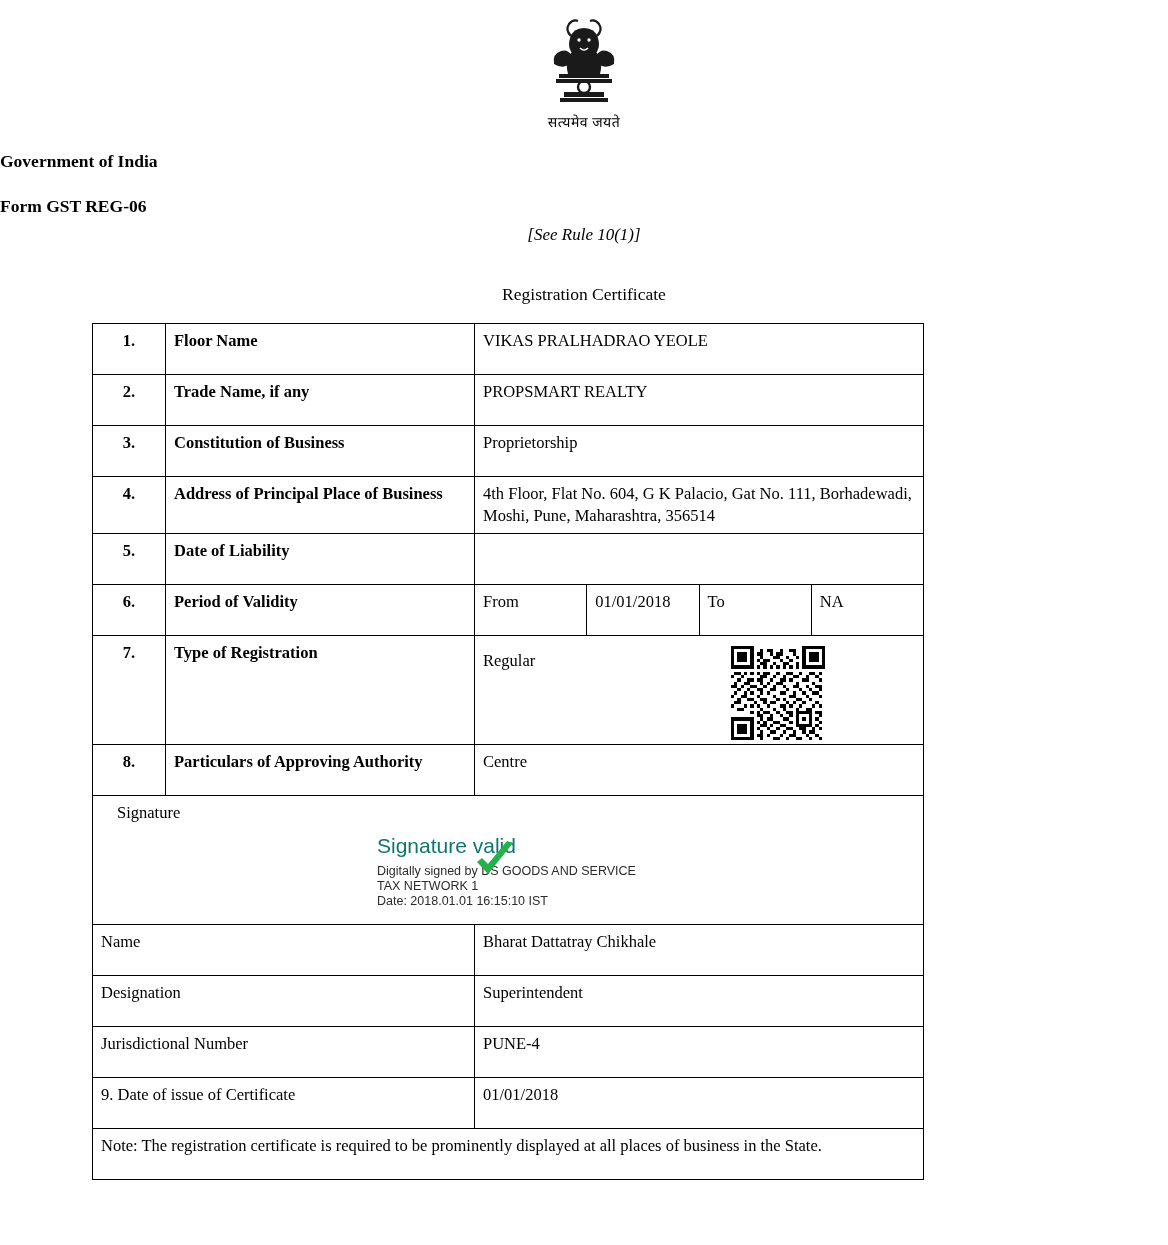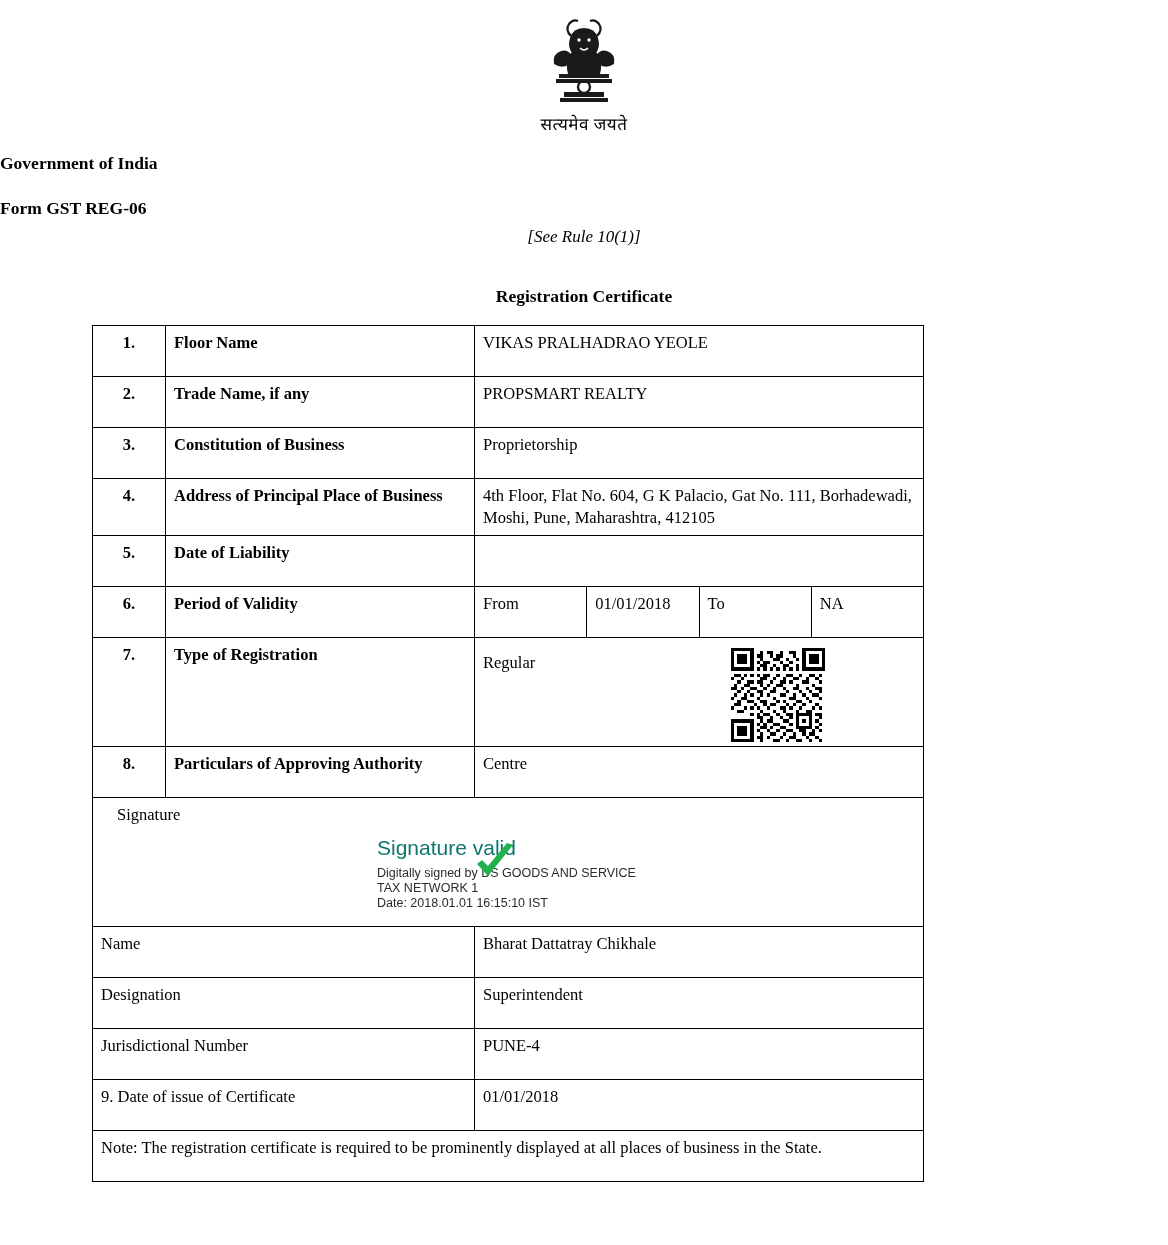--- a/index.html
+++ b/index.html
@@ -30,21 +30,21 @@
   }
   .emblem {
     display: inline-block;
     width: 92px;
     height: 120px;
     position: relative;
   }
   .emblem svg { display: block; }
   .emblem-motto {
     font-family: "Liberation Serif", serif;
-    font-size: 17px;
+    font-size: 14px;
     letter-spacing: 0.5px;
     text-align: center;
     margin-top: -4px;
   }
 
   
   .hdr {
     text-align: left;
     font-weight: bold;
     font-size: 17.5px;
@@ -52,21 +52,21 @@
     line-height: 1.75;
   }
   .hdr-rule {
     text-align: center;
     font-size: 17px;
     font-style: italic;
     line-height: 1.6;
   }
   .cert-title {
     text-align: center;
-    font-weight: bold;
+    font-weight: normal;
     font-size: 17.5px;
     margin-top: 36px;
   }
 
   .regno {
     font-weight: bold;
     font-size: 17px;
     margin: 40px 0 0 92px;
   }
   .regno .val {
@@ -226,21 +226,21 @@
         <td class="val" colspan="4">PROPSMART REALTY</td>
       </tr>
       <tr class="row-tall">
         <td class="num">3.</td>
         <td class="lbl">Constitution of Business</td>
         <td class="val" colspan="4">Proprietorship</td>
       </tr>
       <tr>
         <td class="num">4.</td>
         <td class="lbl">Address of Principal Place of Business</td>
-        <td class="val addr-cell" colspan="4">4th Floor, Flat No. 604, G K Palacio, Gat No. 111, Borhadewadi, Moshi, Pune, Maharashtra, 412105</td>
+        <td class="val addr-cell" colspan="4">4th Floor, Flat No. 604, G K Palacio, Gat No. 111, Borhadewadi, Moshi, Pune, Maharashtra, 356514</td>
       </tr>
       <tr class="row-tall">
         <td class="num">5.</td>
         <td class="lbl">Date of Liability</td>
         <td class="val" colspan="4"></td>
       </tr>
       <tr class="row-tall">
         <td class="num">6.</td>
         <td class="lbl">Period of Validity</td>
         <td class="val pv-from">From</td>

